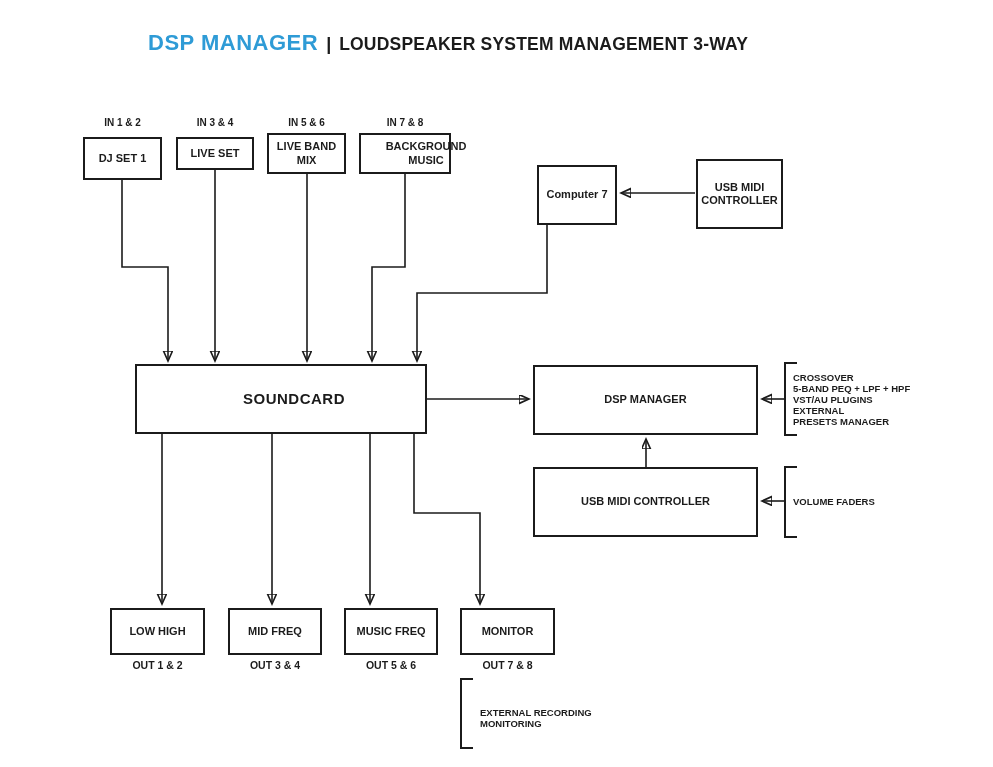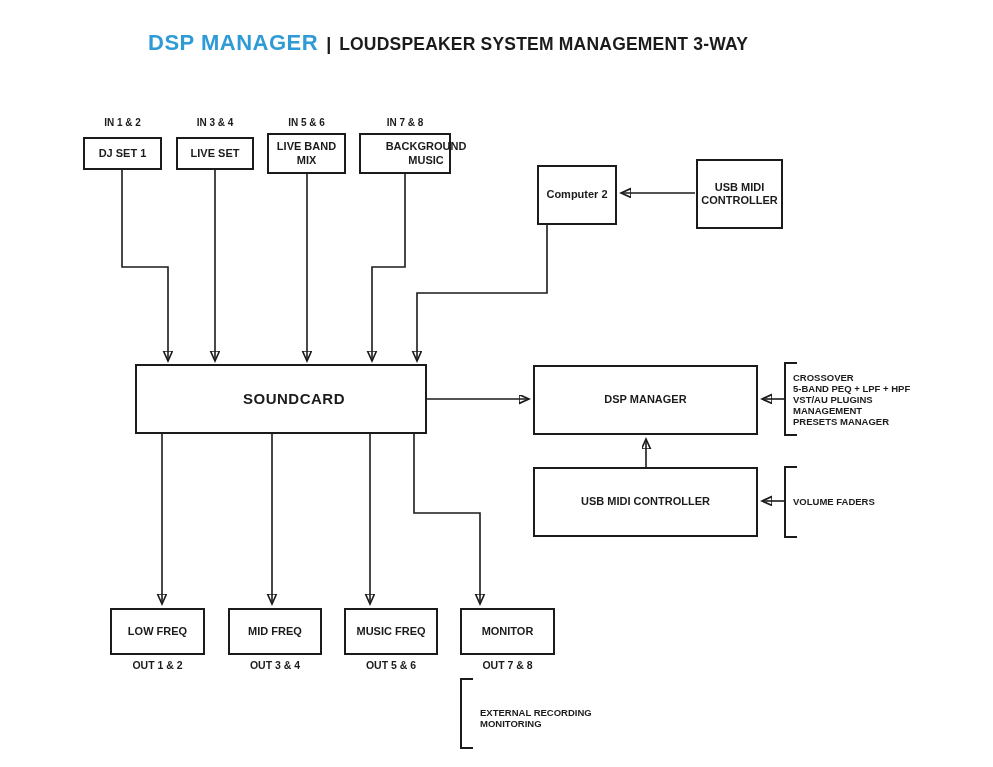--- a/index.html
+++ b/index.html
@@ -71,44 +71,44 @@
     <span class="brand">DSP MANAGER</span>
     <span class="sep">|</span>
     <span class="subtitle">LOUDSPEAKER SYSTEM MANAGEMENT 3-WAY</span>
   </div>
 
   <div class="portlabel" style="left:83px;  top:117px; width:79px;">IN 1 &amp; 2</div>
   <div class="portlabel" style="left:176px; top:117px; width:78px;">IN 3 &amp; 4</div>
   <div class="portlabel" style="left:267px; top:117px; width:79px;">IN 5 &amp; 6</div>
   <div class="portlabel" style="left:359px; top:117px; width:92px;">IN 7 &amp; 8</div>
 
-  <div class="box" style="left:83px;  top:137px; width:79px; height:33px;">DJ SET 1</div>
+  <div class="box" style="left:83px;  top:137px; width:79px; height:43px;">DJ SET 1</div>
   <div class="box" style="left:176px; top:137px; width:78px; height:33px;">LIVE SET</div>
   <div class="box" style="left:267px; top:133px; width:79px; height:41px;">LIVE BAND MIX</div>
   <div class="box" style="left:359px; top:133px; width:92px; height:41px;padding-left:44px;">BACKGROUND MUSIC</div>
 
-  <div class="box" style="left:537px; top:165px; width:80px; height:60px;">Computer 2</div>
+  <div class="box" style="left:537px; top:165px; width:80px; height:60px;">Computer 7</div>
   <div class="box" style="left:696px; top:159px; width:87px; height:70px;">USB MIDI CONTROLLER</div>
 
   <div class="box big" style="left:135px; top:364px; width:292px; height:70px;">SOUNDCARD</div>
 
   <div class="box" style="left:533px; top:365px; width:225px; height:70px;">DSP MANAGER</div>
   <div class="box" style="left:533px; top:467px; width:225px; height:70px;">USB MIDI CONTROLLER</div>
 
   <div class="note" style="left:793px; top:372px;">
     <div>CROSSOVER</div>
     <div>5-BAND PEQ + LPF + HPF</div>
     <div>VST/AU PLUGINS</div>
-    <div>MANAGEMENT</div>
+    <div>EXTERNAL</div>
     <div>PRESETS MANAGER</div>
   </div>
 
   <div class="note" style="left:793px; top:496px;">VOLUME FADERS</div>
 
-  <div class="box" style="left:110px; top:608px; width:95px; height:47px;">LOW FREQ</div>
+  <div class="box" style="left:110px; top:608px; width:95px; height:47px;">LOW HIGH</div>
   <div class="box" style="left:228px; top:608px; width:94px; height:47px;">MID FREQ</div>
   <div class="box" style="left:344px; top:608px; width:94px; height:47px;">MUSIC FREQ</div>
   <div class="box" style="left:460px; top:608px; width:95px; height:47px;">MONITOR</div>
 
   <div class="portlabel" style="left:110px; top:659px; width:95px; font-size:10.5px;">OUT 1 &amp; 2</div>
   <div class="portlabel" style="left:228px; top:659px; width:94px; font-size:10.5px;">OUT 3 &amp; 4</div>
   <div class="portlabel" style="left:344px; top:659px; width:94px; font-size:10.5px;">OUT 5 &amp; 6</div>
   <div class="portlabel" style="left:460px; top:659px; width:95px; font-size:10.5px;">OUT 7 &amp; 8</div>
 
   <div class="note" style="left:480px; top:691px;margin-top:16px;">

